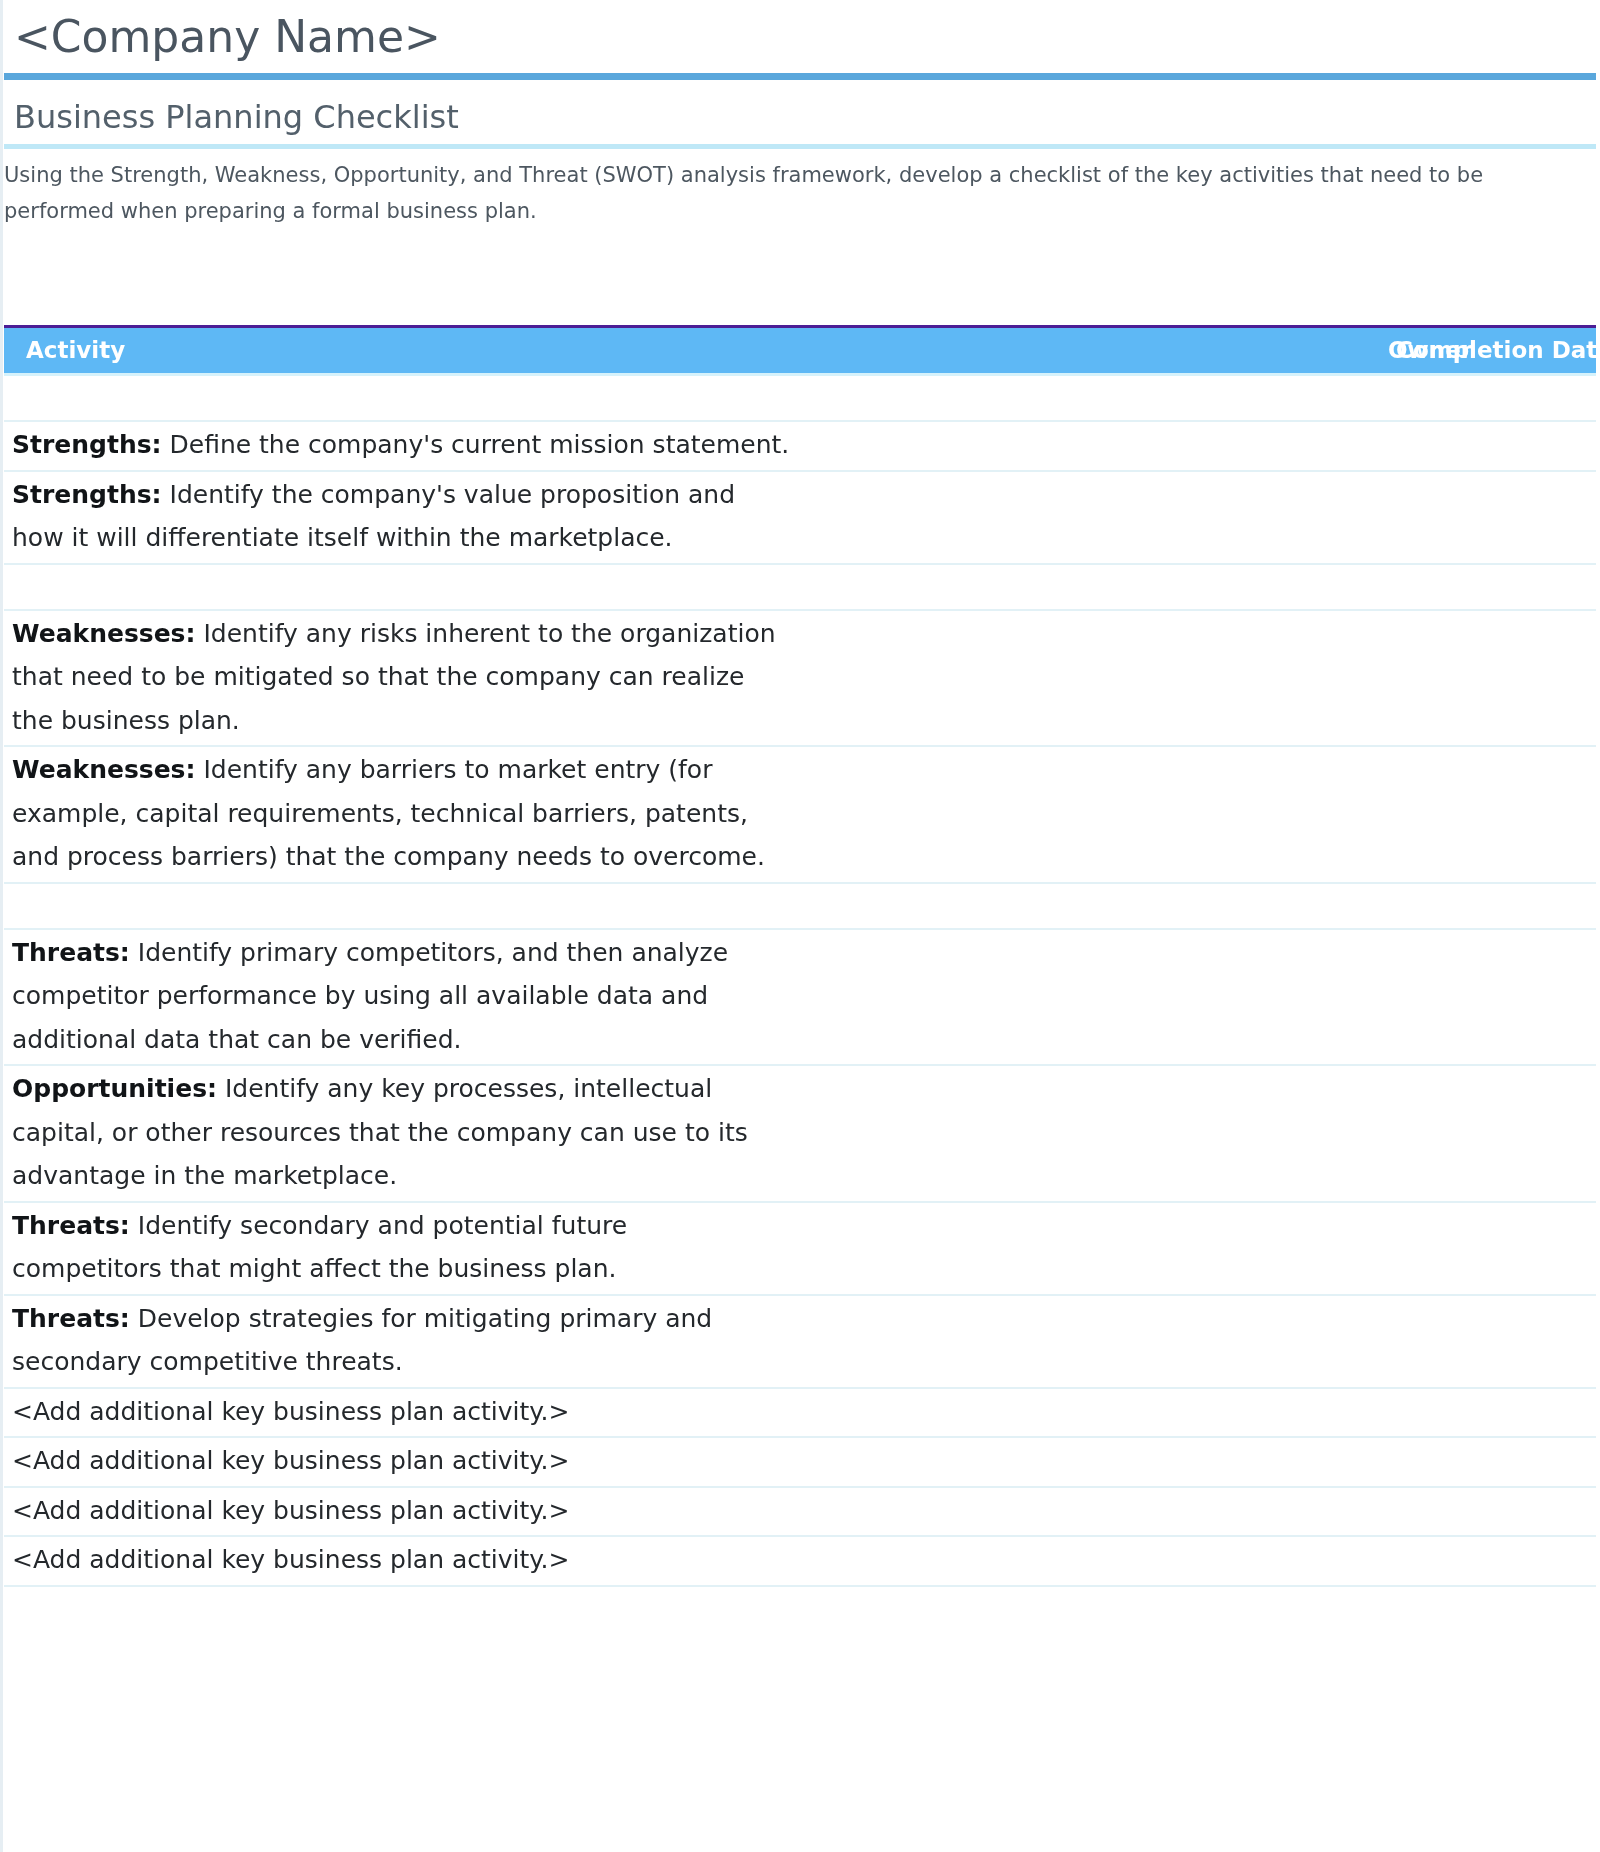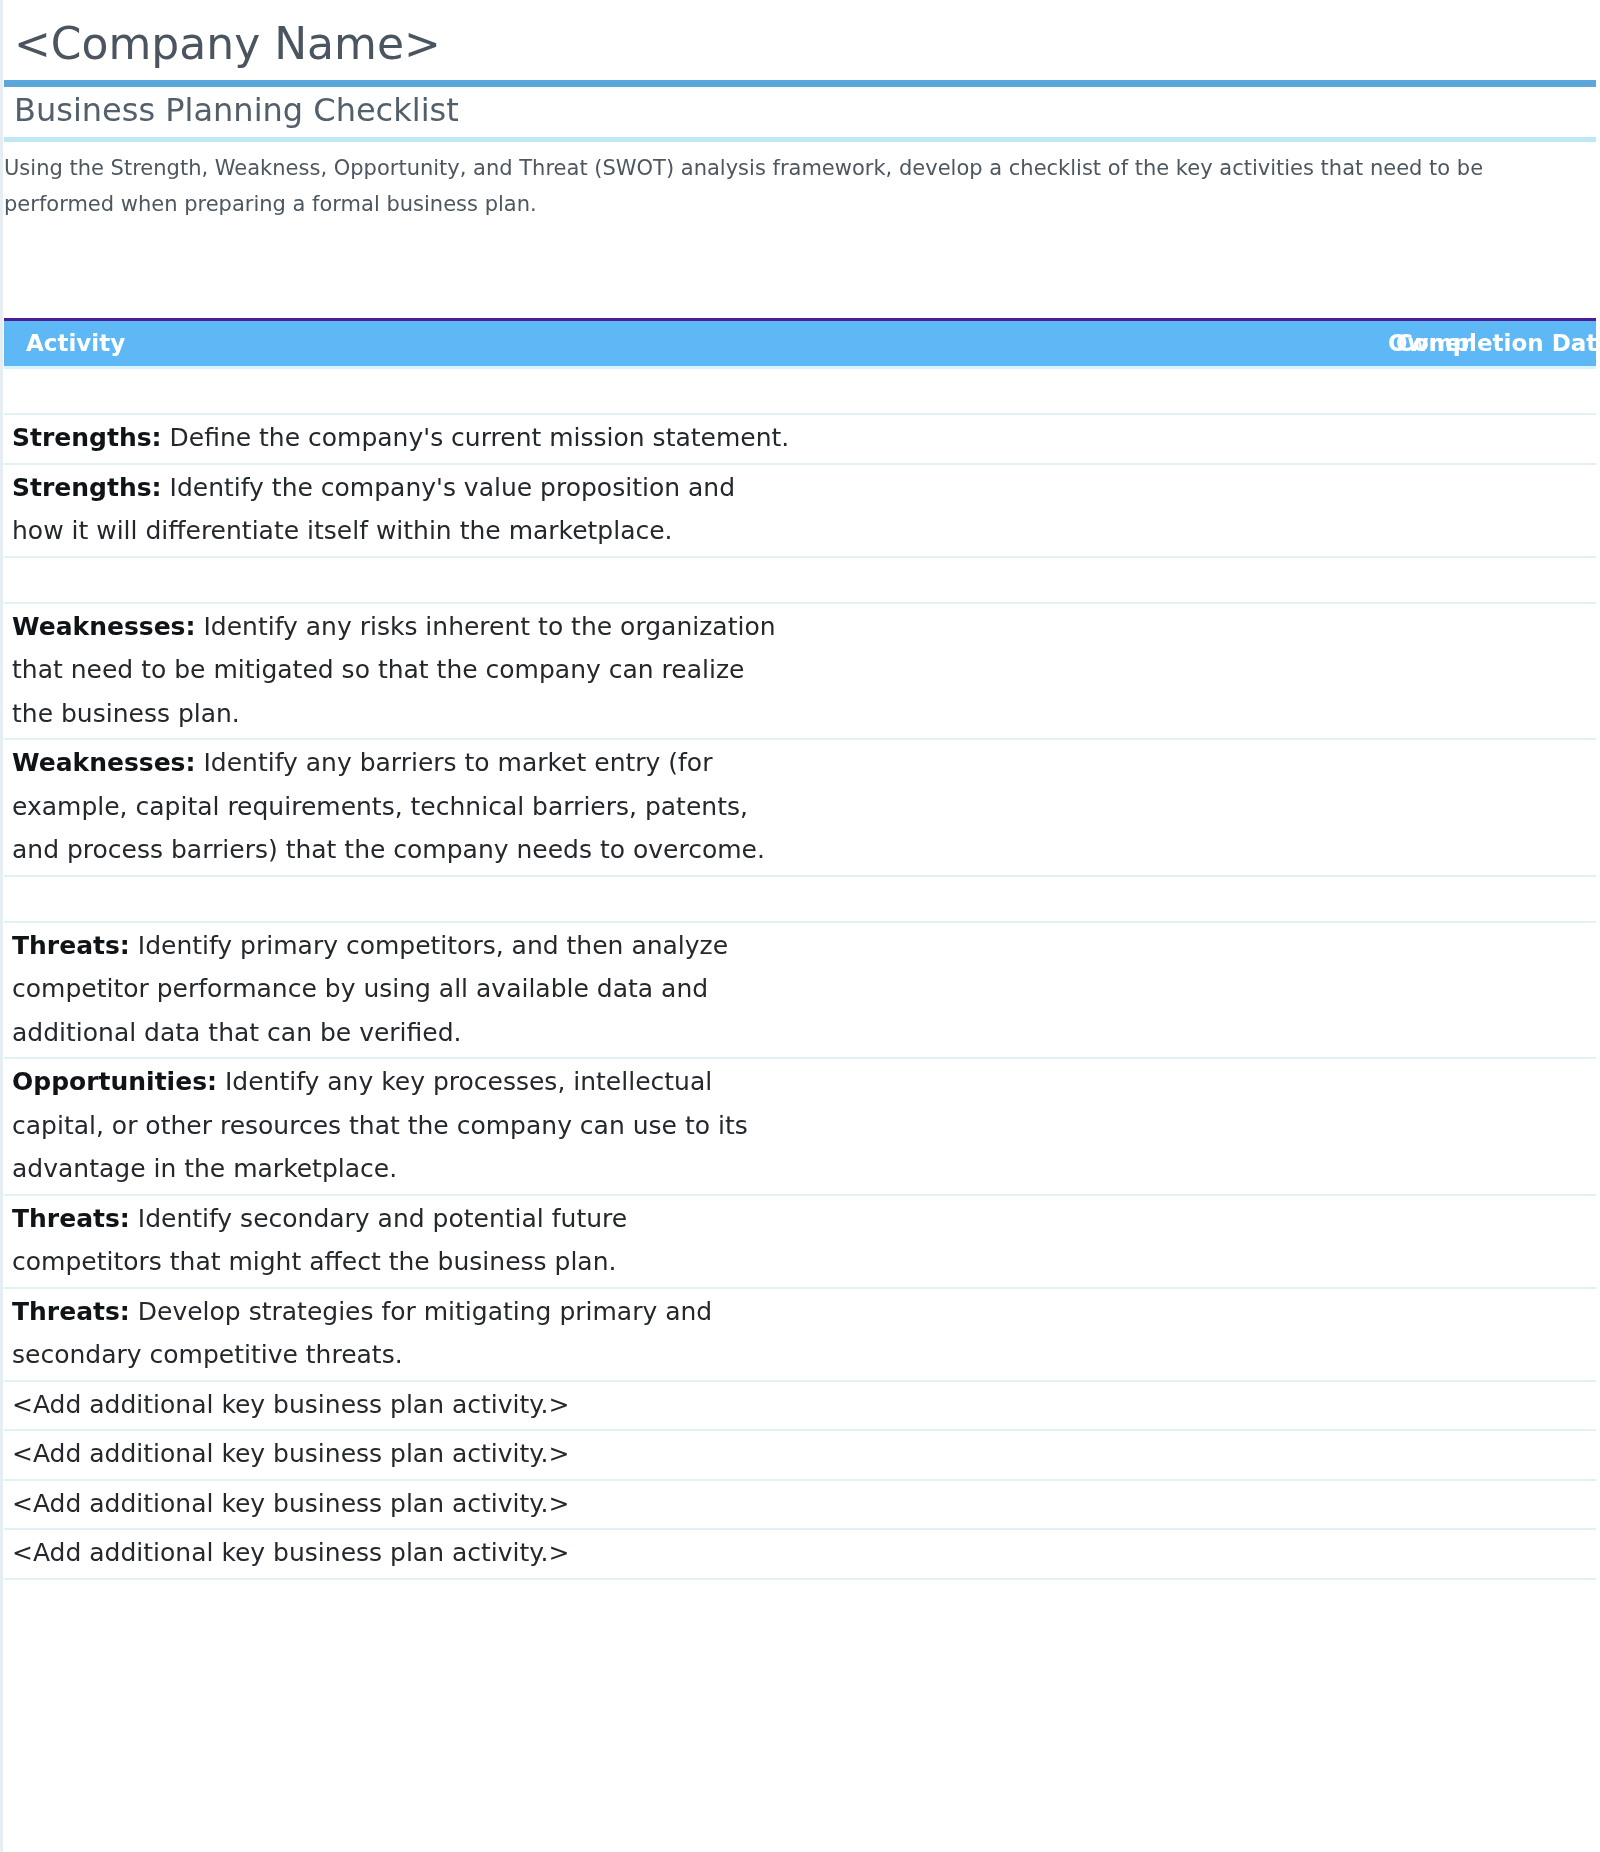--- a/index.html
+++ b/index.html
@@ -29,21 +29,21 @@
     left: 0;
     top: 0;
     width: 3px;
     height: 1852px;
     background: #e6eef3;
   }
 
   .content {
     position: absolute;
     left: 4px;
-    top: 8px;
+    top: 1px;
     width: 1592px;
   }
 
   
   .company-name {
     font-size: 44px;
     font-weight: 400;
     line-height: 1.0;
     color: #4a5560;
     padding: 14px 0 14px 10px;
@@ -54,21 +54,21 @@
   .rule-dark {
     height: 7px;
     background: #5aa7dc;
     width: 1592px;
   }
 
   .doc-title {
     font-size: 32px;
     font-weight: 400;
     color: #53606b;
-    padding: 5px 0 8px 10px;
+    padding: 19px 0 8px 10px;
     line-height: 1.15;
     white-space: nowrap;
   }
 
   .rule-light {
     height: 5px;
     background: #bfe8f7;
     width: 1592px;
   }
 

